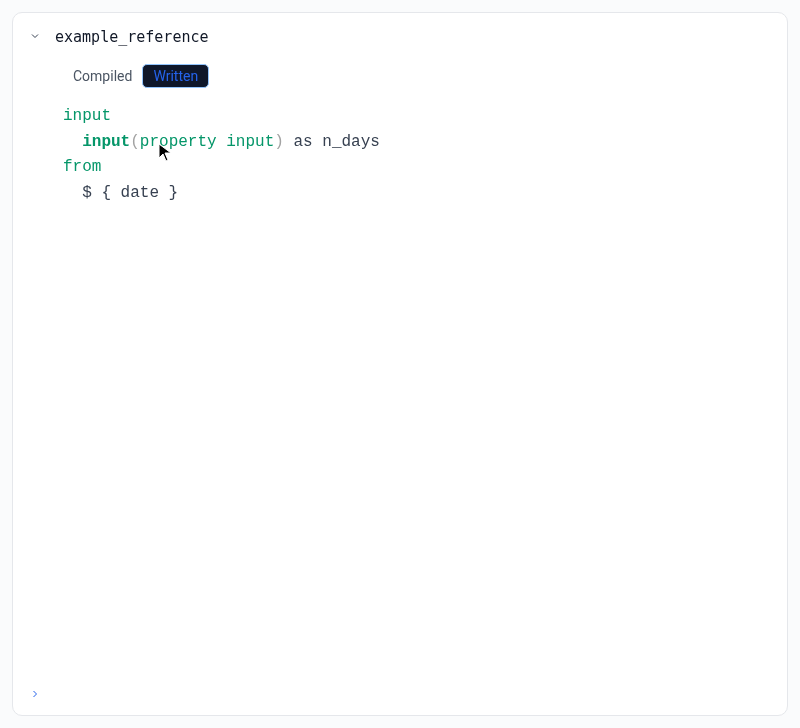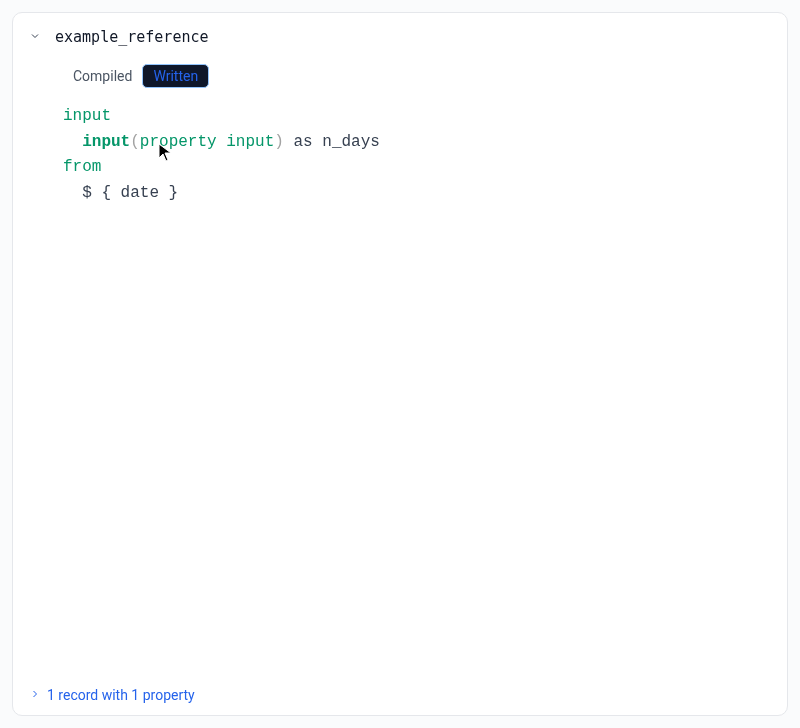--- a/index.html
+++ b/index.html
@@ -128,16 +128,15 @@
       <path d="M1 1 L1 15 L5 11 L8 18 L10 17 L7 10 L13 10 Z" fill="#000000" stroke="#ffffff" stroke-width="1"></path>
     </svg>
   </div>
 
   <div class="footer-row">
     <span class="footer-chevron">
       <svg viewBox="0 0 24 24">
           <polyline points="9 6 15 12 9 18"></polyline>
         </svg>
     </span>
-    <span>1 record with 1 property</span>
   </div>
 
 </div>
 
 </body></html>

